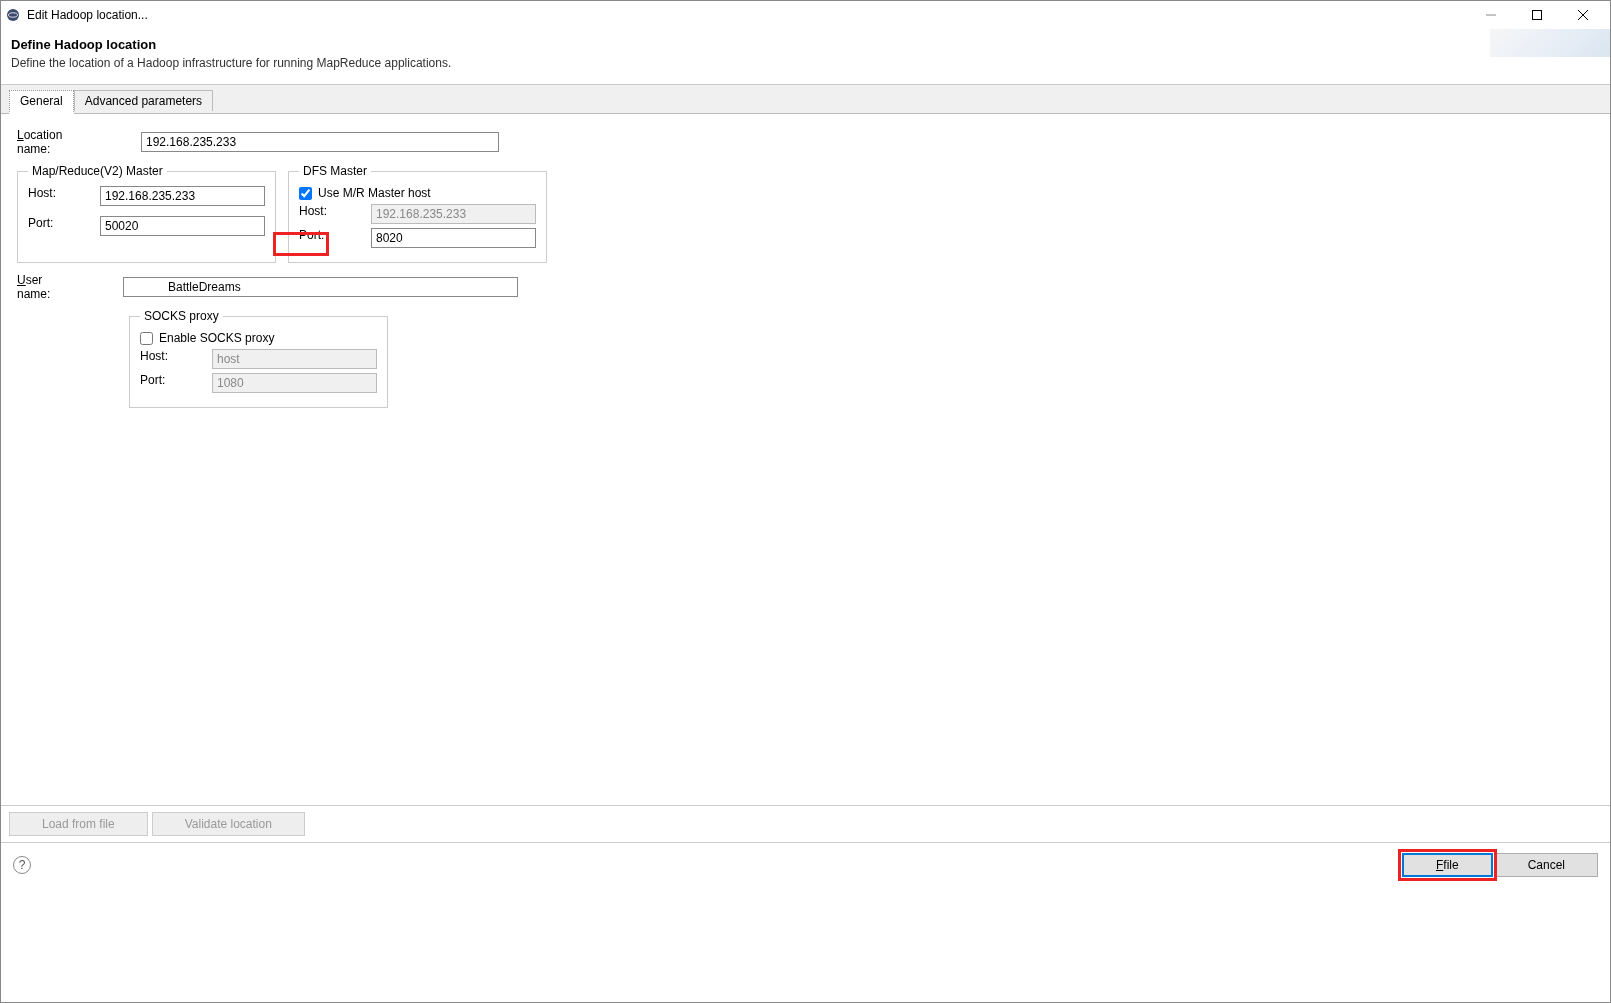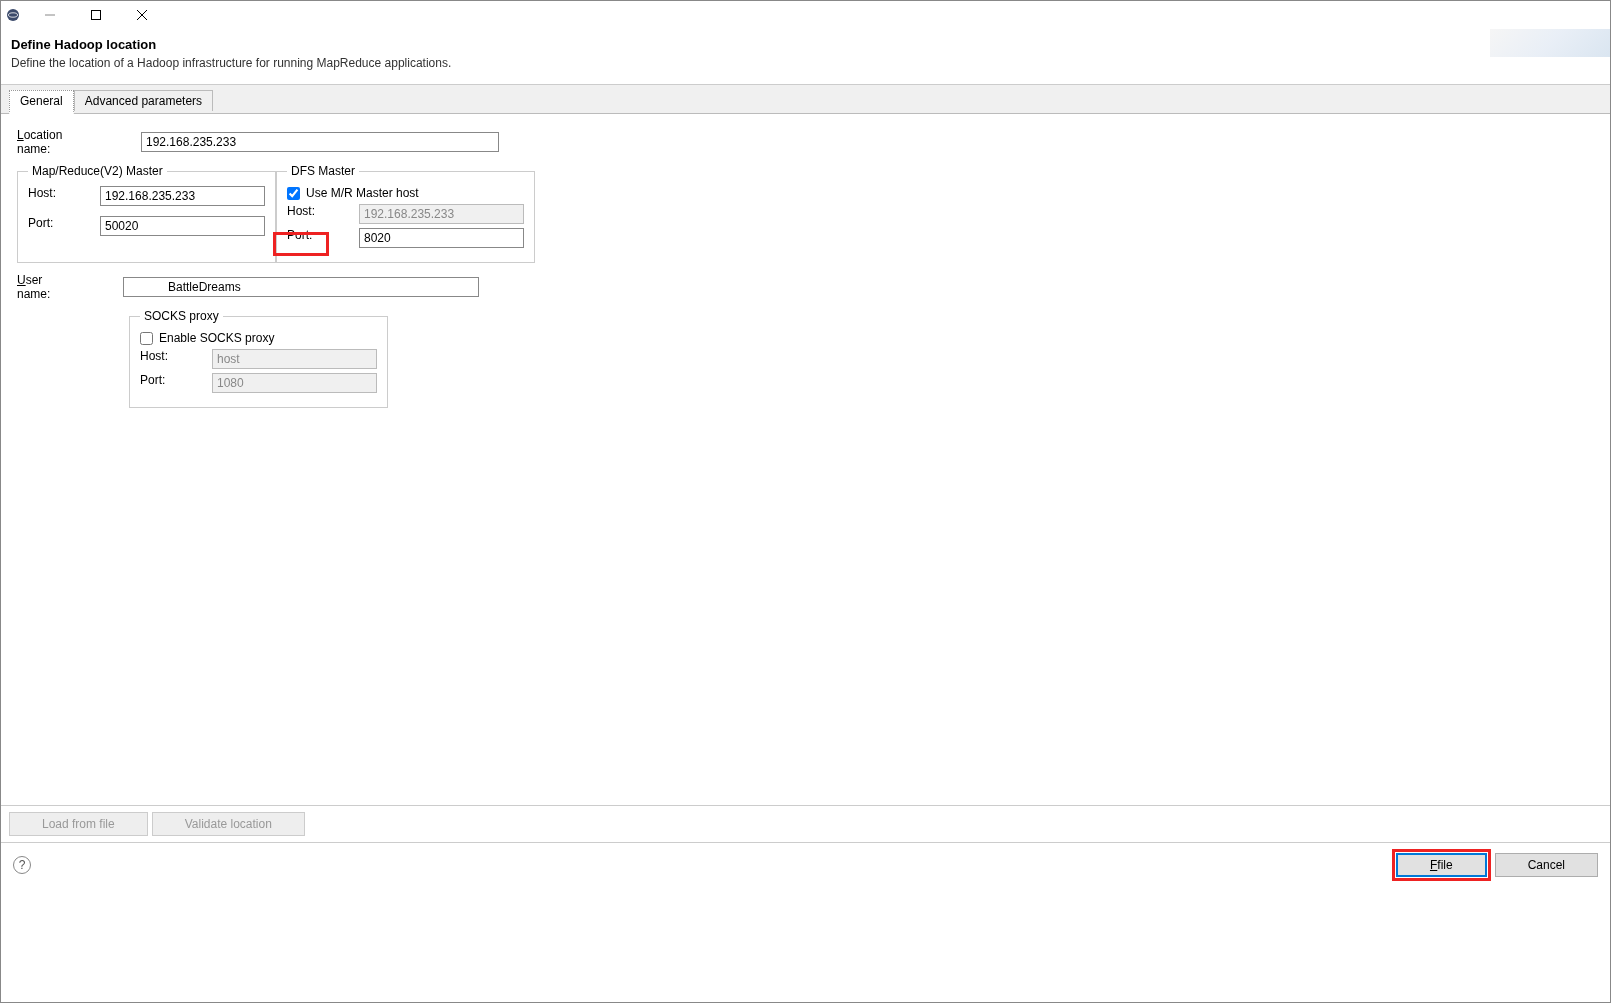--- a/index.html
+++ b/index.html
@@ -92,21 +92,21 @@
   background: #fff;
   margin-left: 38px;
 }
 .text-input:disabled { color: #888; background: #f0f0f0; border-color: #bbb; }
 fieldset.groupbox {
   border: 1px solid #ccc;
   padding: 8px 10px 10px 10px;
   font-size: 12px;
 }
 fieldset.groupbox legend { padding: 0 4px; }
-.masters-row { display: flex; gap: 0; margin-bottom: 10px; }
+.masters-row { display: flex; gap: 12px; margin-bottom: 10px; }
 .mr-master { width: 218px; }
 .dfs-master { width: 218px; }
 .inner-form-row { display: flex; margin-bottom: 4px; }
 .inner-form-row label { width: 34px; }
 .inner-form-row input[type=text] { flex: 1; }
 .checkbox-row { display: flex; align-items: center; margin-bottom: 4px; gap: 4px; }
 .checkbox-row input[type=checkbox] { margin-right: 2px; }
 .socks-box { width: 218px; margin-left: 112px; }
 .highlight-red {
   position: absolute;
@@ -155,20 +155,21 @@
 </head>
 <body>
 
 <div class="titlebar">
   <span class="app-icon">
     <svg width="14" height="14" viewBox="0 0 14 14">
         <circle cx="7" cy="7" r="6" fill="#3b4a6b"></circle>
         <ellipse cx="7" cy="7" rx="4.5" ry="2.2" fill="none" stroke="#fff" stroke-width="0.8"></ellipse>
       </svg>
   </span>
+  <span class="title">Edit Hadoop location...</span>
   <div class="win-controls">
     <div class="win-btn">
       <svg width="10" height="10">
           <line x1="0" y1="5" x2="10" y2="5" stroke="#888" stroke-width="1"></line>
         </svg>
     </div>
     <div class="win-btn">
       <svg width="10" height="10">
           <rect x="0.5" y="0.5" width="9" height="9" fill="none" stroke="#000" stroke-width="1"></rect>
         </svg>
@@ -224,21 +225,21 @@
       </div>
       <div class="inner-form-row" style="position:relative;">
         <label>Port:</label>
         <input type="text" class="text-input" value="8020" style="">
       </div>
     </fieldset>
   </div>
 
   <div class="form-row">
     <label style="width:62px;"><span class="underline-first">U</span>ser name:</label>
-    <input type="text" class="text-input" style="width: 356px; padding-left: 44px;" value="BattleDreams">
+    <input type="text" class="text-input" style="width: 395px; padding-left: 44px;" value="BattleDreams">
   </div>
 
   <fieldset class="groupbox socks-box">
     <legend>SOCKS proxy</legend>
     <div class="checkbox-row">
       <input type="checkbox" id="ensocks" style="">
       <label for="ensocks">Enable SOCKS proxy</label>
     </div>
     <div class="inner-form-row">
       <label>Host:</label>
@@ -258,14 +259,14 @@
   <button class="win-button" disabled="">Validate location</button>
 </div>
 
 <div class="button-bar-bottom">
   <span class="help-icon">?</span>
   <span class="spacer"></span>
   <span style="position:relative; display:inline-block;">
     <span class="highlight-red" style="left:-4px; top:-4px; right:-4px; bottom:-4px;"></span>
     <button class="win-button primary"><span class="underline-first">F</span><span>file</span></button>
   </span>
-  <button class="win-button" style="margin-left:8px;">Cancel</button>
+  <button class="win-button" style="margin-left:2px;">Cancel</button>
 </div>
 
 </body></html>

